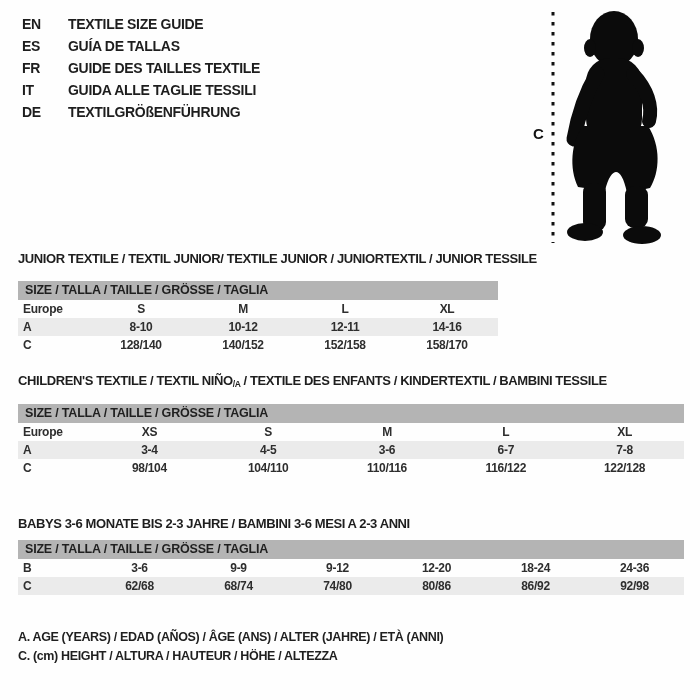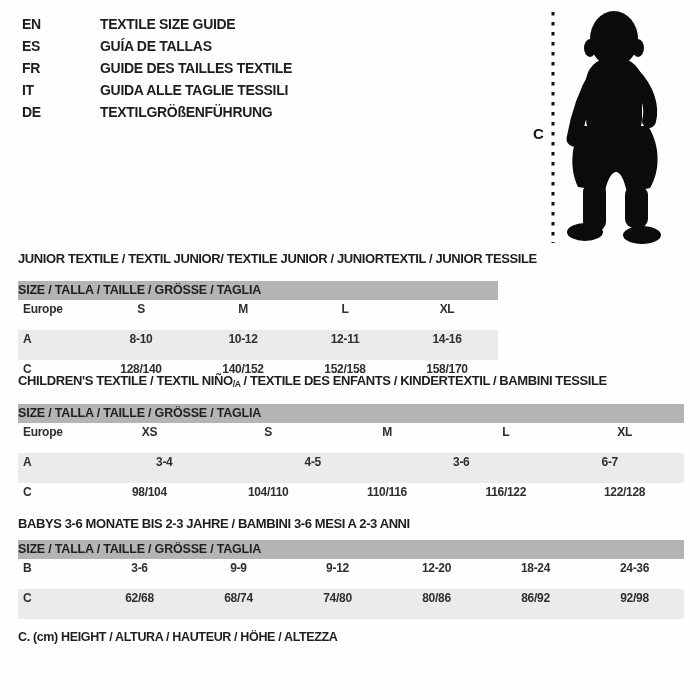--- a/index.html
+++ b/index.html
@@ -7,38 +7,38 @@
     width:700px;height:700px;position:relative;overflow:hidden;
     background:#fefefe;
     font-family:"Liberation Sans","DejaVu Sans",sans-serif;
     font-weight:700;color:#262626;letter-spacing:-0.3px;
     -webkit-font-smoothing:antialiased;
   }
   .abs{position:absolute;}
 
   
   .lang-list{left:22px;top:13px;}
-  .lang-row{display:flex;line-height:22px;font-size:14px;color:#1d1d1d;gap:32px;}
+  .lang-row{display:flex;line-height:22px;font-size:14px;color:#1d1d1d;}
   .lang-code{width:46px;}
 
   
   .figure-wrap{left:500px;top:0;width:200px;height:250px;}
   .figure-c{left:533px;top:125px;font-size:15px;color:#111;}
 
   
   .sec-title{left:18px;font-size:13px;color:#1e1e1e;letter-spacing:-0.4px;white-space:nowrap;}
   .sub{font-size:8.5px;vertical-align:-2px;}
 
   
   .tbl{left:18px;}
   .tbl-head{
     height:19px;line-height:19px;background:#b4b4b4;color:#1f1f1f;
-    font-size:12.5px;letter-spacing:-0.2px;
+    font-size:12.5px;padding-left:7px;letter-spacing:-0.2px;
   }
-  .row{display:flex;height:30px;line-height:18px;font-size:12px;color:#2e2e2e;}
+  .row{display:flex;height:18px;line-height:18px;font-size:12px;color:#2e2e2e;}
   .row.shaded{background:#ebebeb;}
   .cell-label{width:72px;padding-left:5px;box-sizing:border-box;text-align:left;}
   .cell-val{flex:1;text-align:center;}
 
   
   .footnotes{left:18px;top:628px;font-size:12.5px;line-height:18.5px;color:#1f1f1f;letter-spacing:-0.35px;}
 </style>
 </head>
 <body>
 
@@ -121,20 +121,21 @@
     <span class="cell-val">M</span>
     <span class="cell-val">L</span>
     <span class="cell-val">XL</span>
   </div>
   <div class="row shaded">
     <span class="cell-label">A</span>
     <span class="cell-val">3-4</span>
     <span class="cell-val">4-5</span>
     <span class="cell-val">3-6</span>
     <span class="cell-val">6-7</span>
+    <span class="cell-val">7-8</span>
   </div>
   <div class="row">
     <span class="cell-label">C</span>
     <span class="cell-val">98/104</span>
     <span class="cell-val">104/110</span>
     <span class="cell-val">110/116</span>
     <span class="cell-val">116/122</span>
     <span class="cell-val">122/128</span>
   </div>
 </div>
@@ -156,14 +157,15 @@
     <span class="cell-val">62/68</span>
     <span class="cell-val">68/74</span>
     <span class="cell-val">74/80</span>
     <span class="cell-val">80/86</span>
     <span class="cell-val">86/92</span>
     <span class="cell-val">92/98</span>
   </div>
 </div>
 
 <div class="abs footnotes">
+  <div>A. AGE (YEARS) / EDAD (AÑOS) / ÂGE (ANS) / ALTER (JAHRE) / ETÀ (ANNI)</div>
   <div>C. (cm) HEIGHT / ALTURA / HAUTEUR / HÖHE / ALTEZZA</div>
 </div>
 
 </body></html>

